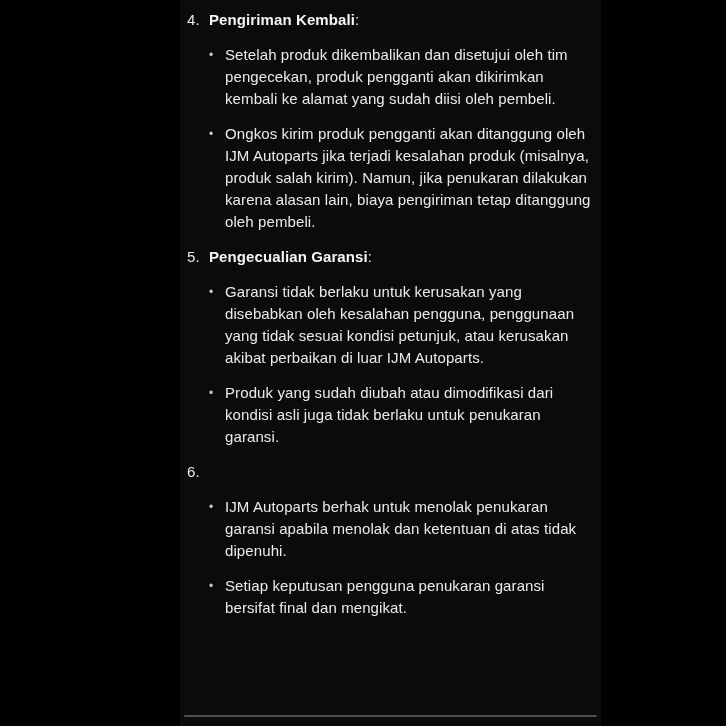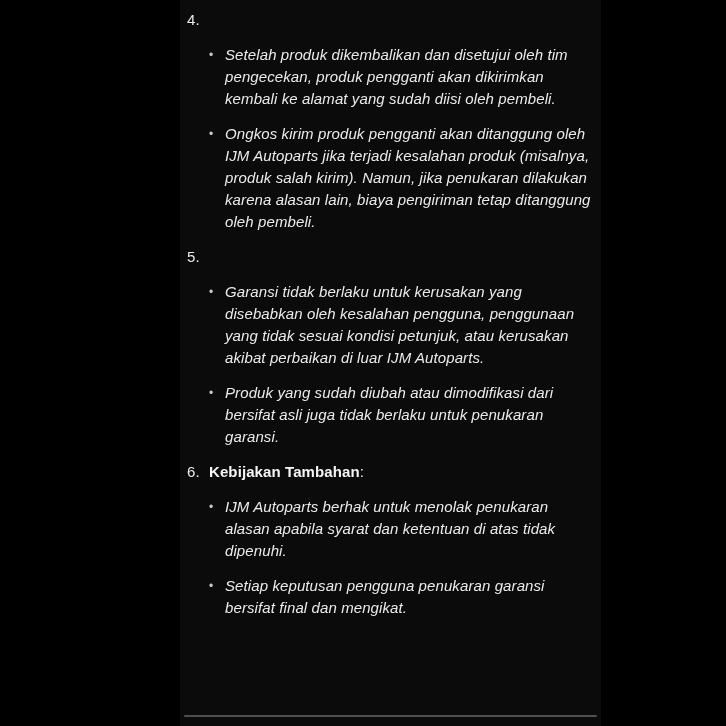--- a/index.html
+++ b/index.html
@@ -53,74 +53,74 @@
   }
   .dot {
     flex: 0 0 16px;
     color: #c9c9c9;
     font-size: 12px;
     line-height: 22px;
   }
   .bullet-text {
     flex: 1 1 auto;
     max-width: 372px;
-    font-style: italic;
   }
   .divider {
     position: absolute;
     left: 4px;
     bottom: 9px;
     width: 413px;
     height: 2px;
     background: #4f4f4f;
     border-radius: 1px;
   }
 </style>
 </head>
 <body>
 
 <div class="canvas">
   <div class="sheet">
 
     <div>
       <div class="section-heading first">
         <span class="num">4.</span>
+        <span class="heading-text"><b>Pengiriman Kembali</b><span>:</span></span>
       </div>
       <div class="bullet">
         <span class="dot">•</span>
         <span class="bullet-text">Setelah produk dikembalikan dan disetujui oleh tim pengecekan, produk pengganti akan dikirimkan kembali ke alamat yang sudah diisi oleh pembeli.</span>
       </div>
       <div class="bullet">
         <span class="dot">•</span>
         <span class="bullet-text">Ongkos kirim produk pengganti akan ditanggung oleh IJM Autoparts jika terjadi kesalahan produk (misalnya, produk salah kirim). Namun, jika penukaran dilakukan karena alasan lain, biaya pengiriman tetap ditanggung oleh pembeli.</span>
       </div>
     </div>
 
     <div>
       <div class="section-heading">
         <span class="num">5.</span>
+        <span class="heading-text"><b>Pengecualian Garansi</b><span>:</span></span>
       </div>
       <div class="bullet">
         <span class="dot">•</span>
         <span class="bullet-text">Garansi tidak berlaku untuk kerusakan yang disebabkan oleh kesalahan pengguna, penggunaan yang tidak sesuai kondisi petunjuk, atau kerusakan akibat perbaikan di luar IJM Autoparts.</span>
       </div>
       <div class="bullet">
         <span class="dot">•</span>
-        <span class="bullet-text">Produk yang sudah diubah atau dimodifikasi dari bersifat asli juga tidak berlaku untuk penukaran garansi.</span>
+        <span class="bullet-text">Produk yang sudah diubah atau dimodifikasi dari kondisi asli juga tidak berlaku untuk penukaran garansi.</span>
       </div>
     </div>
 
     <div>
       <div class="section-heading">
         <span class="num">6.</span>
-        <span class="heading-text"><b>Kebijakan Tambahan</b><span>:</span></span>
       </div>
       <div class="bullet">
         <span class="dot">•</span>
-        <span class="bullet-text">IJM Autoparts berhak untuk menolak penukaran alasan apabila syarat dan ketentuan di atas tidak dipenuhi.</span>
+        <span class="bullet-text">IJM Autoparts berhak untuk menolak penukaran garansi apabila menolak dan ketentuan di atas tidak dipenuhi.</span>
       </div>
       <div class="bullet">
         <span class="dot">•</span>
         <span class="bullet-text">Setiap keputusan pengguna penukaran garansi bersifat final dan mengikat.</span>
       </div>
     </div>
 
     <div class="divider"></div>
   </div>
 </div>

